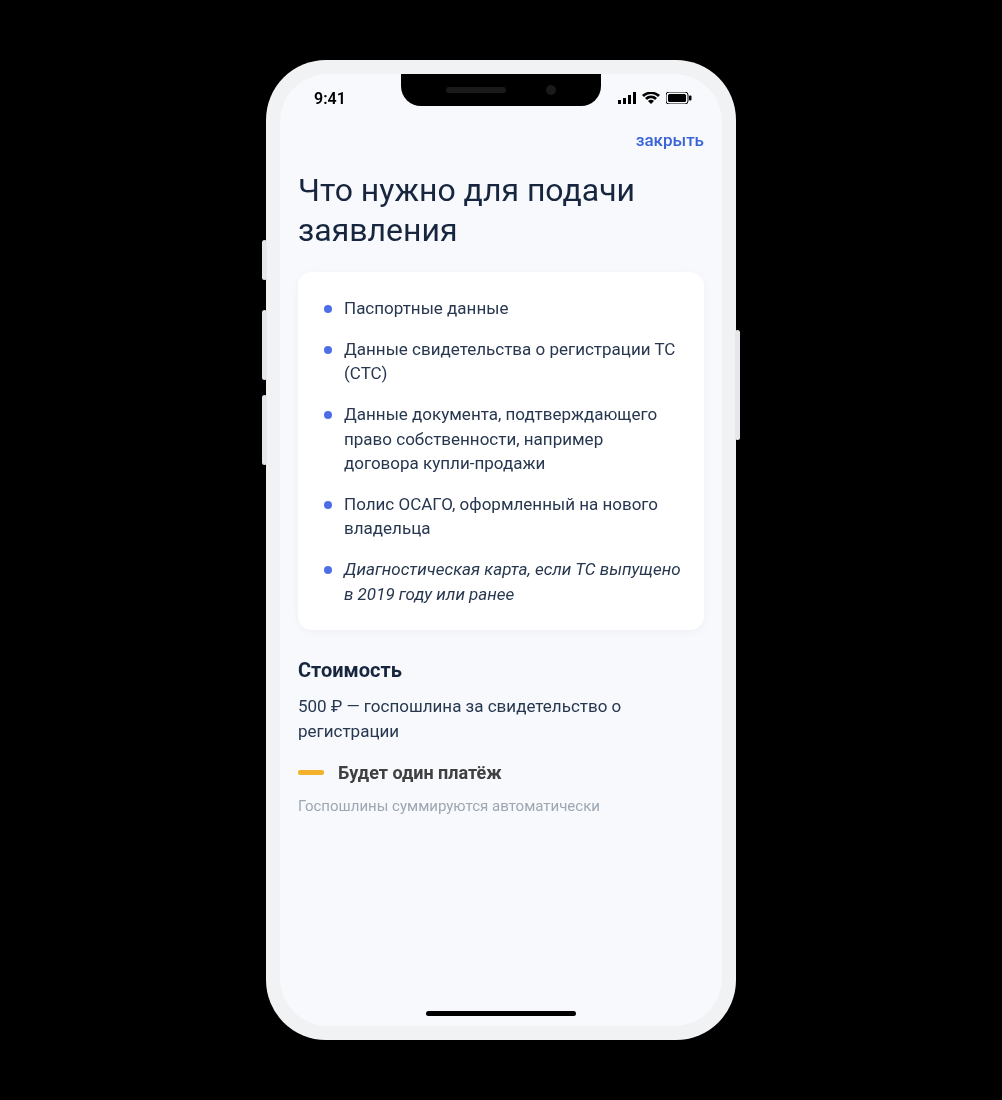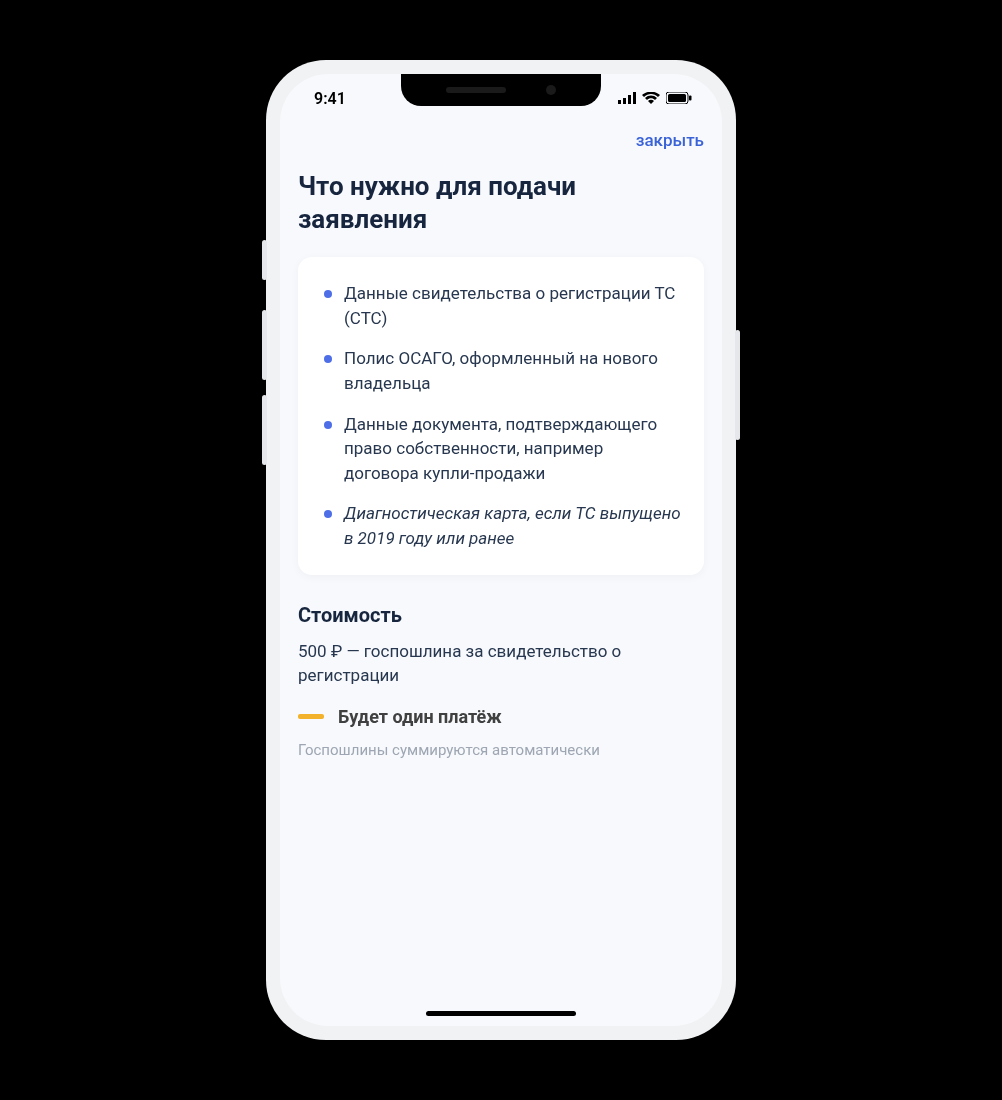--- a/index.html
+++ b/index.html
@@ -65,22 +65,22 @@
 
   .app {
     padding: 8px 18px 40px;
     color: #1a2a3f;
   }
   .close-row { display:flex; justify-content:flex-end; margin-bottom:10px;align-items:flex-end; }
   .close-link {
     color:#3b63d8; font-size:17px; font-weight:500; cursor:pointer;
   }
   .page-title {
-    font-size: 26px;
-    font-weight: 700;
+    font-size: 32px;
+    font-weight: 400;
     color: #17263e;
     line-height: 1.25;
     margin: 20px 0 22px;
   }
   .card {
     background:#fff;
     border-radius:14px;
     padding: 24px 22px 24px 22px;
     box-shadow: 0 2px 10px rgba(20,30,60,.04);
   }
@@ -165,23 +165,24 @@
 
     <div class="app">
       <div class="close-row">
         <span class="close-link">закрыть</span>
       </div>
 
       <h1 class="page-title">Что нужно для подачи заявления</h1>
 
       <div class="card">
         <ul class="req-list">
+          <li>Паспортные данные</li>
           <li>Данные свидетельства о регистрации ТС (СТС)</li>
+          <li>Данные документа, подтверждающего право собственности, например договора купли-продажи</li>
           <li>Полис ОСАГО, оформленный на нового владельца</li>
-          <li>Данные документа, подтверждающего право собственности, например договора купли-продажи</li>
           <li>Диагностическая карта, если ТС выпущено в 2019 году или ранее</li>
         </ul>
       </div>
 
       <h2 class="section-h">Стоимость</h2>
       <p class="cost-line">500 ₽ — госпошлина за свидетельство о регистрации</p>
 
       <div class="payment-row">
         <span class="dash"></span>
         <span class="payment-text">Будет один платёж</span>

